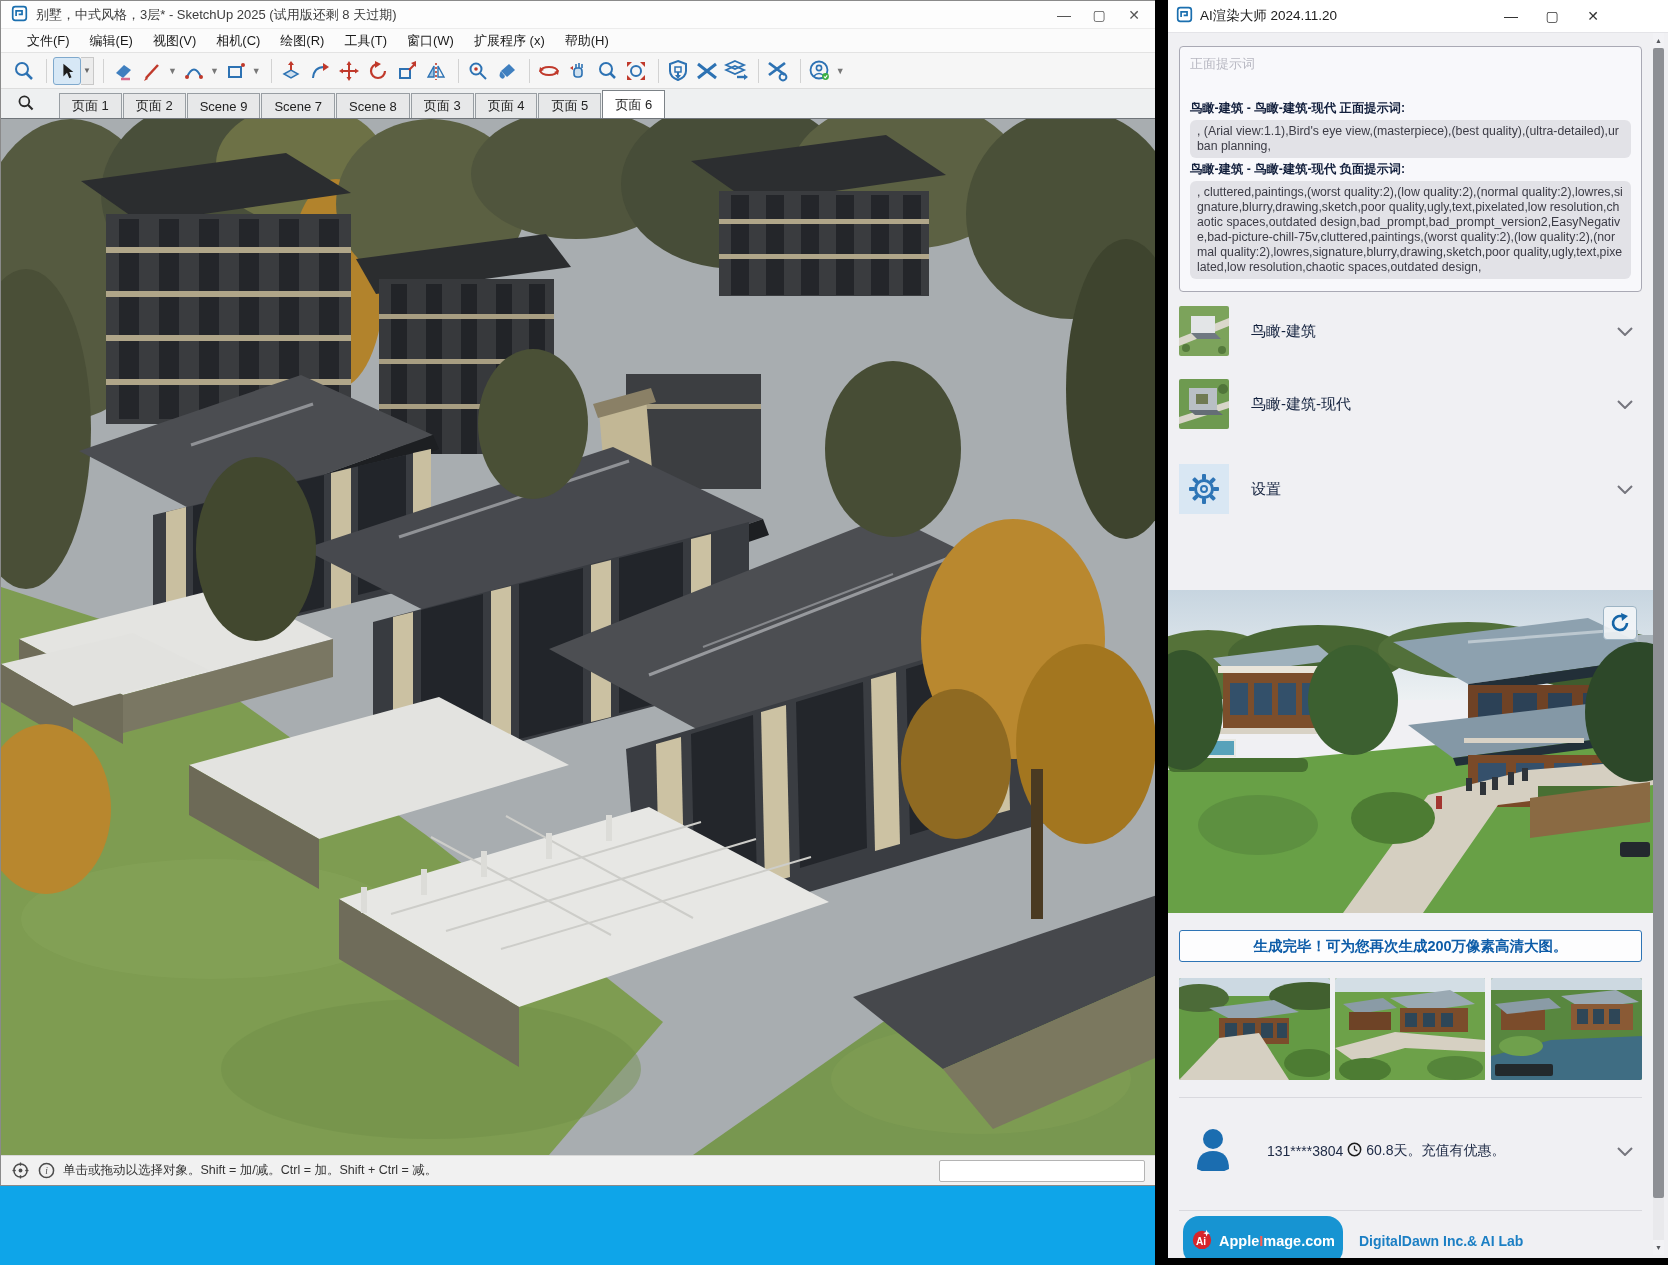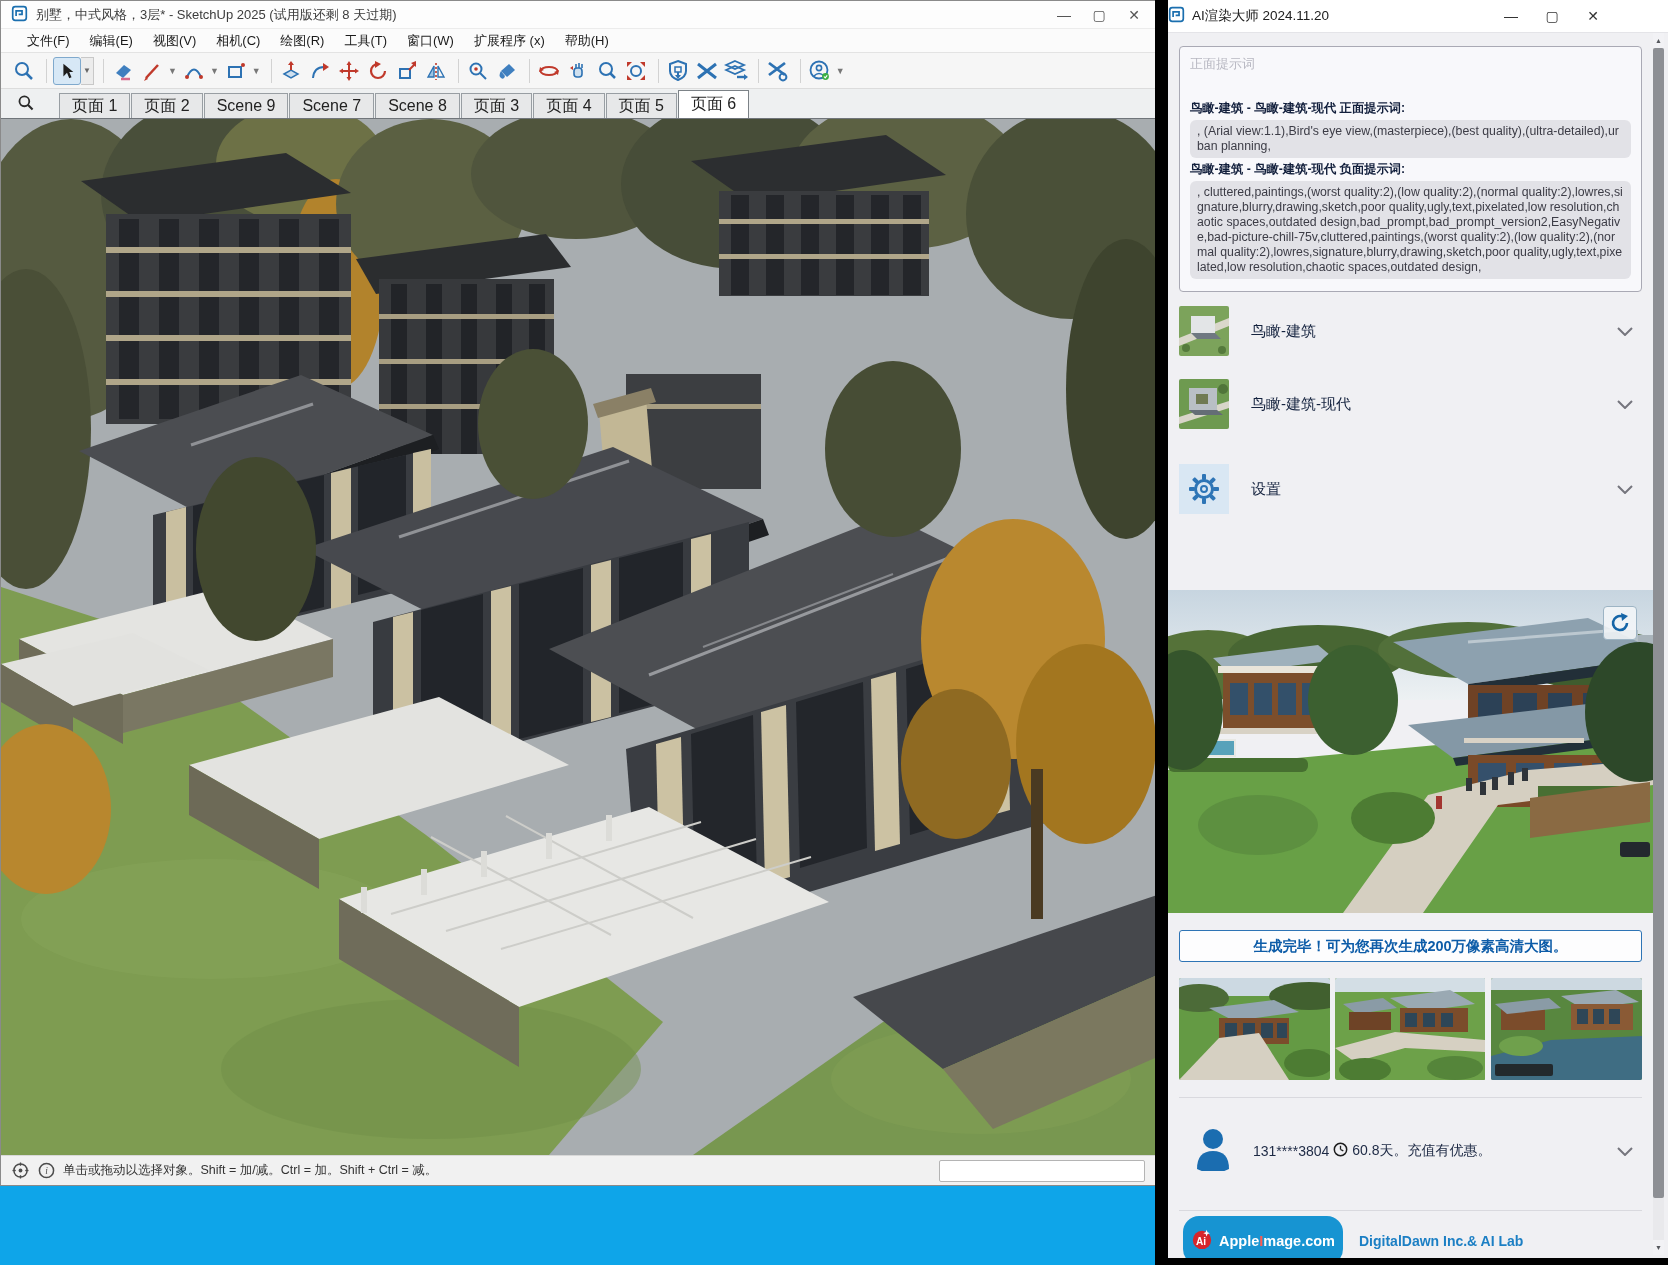--- a/index.html
+++ b/index.html
@@ -15,51 +15,51 @@
   .su-toolbar{position:absolute;left:0;top:52px;width:100%;height:36px;background:#f6f6f6;border-bottom:1px solid #dcdcdc;display:flex;align-items:center;padding-left:10px}
   .ticon{width:26px;height:26px;display:flex;align-items:center;justify-content:center;margin-right:3px;flex:none}
   .tsep{width:1px;height:24px;background:#d2d2d2;margin:0 6px;flex:none}
   .tgrip{width:5px;height:24px;border-left:2px dotted #c3c3c3;margin:0 5px;flex:none}
   .tdrop{font-size:9px;color:#777;margin-right:4px}
   .selwrap{display:flex;align-items:center;margin-right:3px}
   .selbox{width:28px;height:28px;background:#d7e8f6;border:1px solid #7fa9cd;border-radius:3px;display:flex;align-items:center;justify-content:center}
   .seldrop{width:13px;height:28px;background:#ececec;border:1px solid #c8c8c8;border-left:none;display:flex;align-items:center;justify-content:center;font-size:8px;color:#666}
   .su-tabs{position:absolute;left:0;top:88px;width:100%;height:30px;background:#eef0f1;border-bottom:1px solid #70757a;display:flex;align-items:flex-end;padding-left:10px}
   .tabsearch{width:30px;height:30px;display:flex;align-items:center;justify-content:center;margin-right:18px}
-  .tab{height:25px;padding:0 12px;display:flex;align-items:center;background:#e7e8e9;border:1px solid #989ea3;border-bottom:none;font-size:16px;color:#222;margin-right:1px}
+  .tab{height:25px;padding:0 12px;display:flex;align-items:center;background:#e7e8e9;border:1px solid #989ea3;border-bottom:none;font-size:13px;color:#222;margin-right:1px}
   .tab.active{background:#fff;height:28px;border-color:#7c8287}
   .su-viewport{position:absolute;left:0;top:118px;width:100%;height:1036px;overflow:hidden;background:#a8adb0}
   .su-status{position:absolute;left:0;top:1154px;width:100%;height:30px;background:#f1f1f1;border-top:1px solid #d8d8d8;display:flex;align-items:center;gap:8px;padding:0 10px;font-size:12.5px;color:#333}
   .stat-ic{width:18px;height:18px;flex:none;display:flex;align-items:center;justify-content:center}
   .meas{position:absolute;left:938px;top:4px;width:206px;height:22px;background:#fff;border:1px solid #b4b4b4;border-radius:2px}
 
   
   .ai-black{position:absolute;left:1155px;top:0;width:513px;height:1265px;background:#000}
   .ai-win{position:absolute;left:1168px;top:0;width:500px;height:1258px;background:#f0f0f3;overflow:hidden}
-  .ai-title{position:absolute;left:0;top:0;width:100%;height:33px;background:#fff;border-bottom:1px solid #e4e4e8;display:flex;align-items:center;gap:7px;font-size:13.5px;color:#202020}
+  .ai-title{position:absolute;left:0;top:0;width:100%;height:33px;background:#fff;border-bottom:1px solid #e4e4e8;display:flex;align-items:center;gap:7px;padding-left:8px;font-size:13.5px;color:#202020}
   .ai-winbtn{position:absolute;top:2px;width:30px;height:28px;display:flex;align-items:center;justify-content:center;color:#333;font-size:14px}
   .ai-body{position:absolute;left:0;top:33px;width:100%;height:1225px}
   .panel{position:absolute;left:11px;top:13px;width:463px;height:246px;background:#f8f8fb;border:1px solid #a9a9b4;border-radius:4px;padding:8px 10px;overflow:hidden}
   .panel-label{font-size:13px;color:#b7b7c1}
   .ph{font-weight:bold;font-size:12.3px;color:#121f3c;margin-top:3px}
   .ph.first{margin-top:27px}
   .hl{background:#e2e2e7;border-radius:6px;padding:4px 7px;font-size:12.3px;line-height:15px;color:#3c3c46;margin:3px 0;word-break:break-all}
   .strow{position:absolute;left:11px;width:463px;height:52px;display:flex;align-items:center}
   .strow .thumb{width:50px;height:50px;border-radius:2px;overflow:hidden;flex:none}
   .strow .gearbox{width:50px;height:50px;background:#d9e7f3;display:flex;align-items:center;justify-content:center;flex:none}
   .strow .lbl{margin-left:22px;font-size:15px;font-weight:normal;color:#15233f}
   .chev{margin-left:auto;margin-right:9px;flex:none}
   .btn-outline{position:absolute;left:11px;width:463px;height:32px;background:#fdfdfe;border:1px solid #2e74b5;border-radius:3px;display:flex;align-items:center;justify-content:center;font-size:14.5px;font-weight:bold;color:#0d5ca8}
   .render{position:absolute;left:0;top:557px;width:485px;height:323px;overflow:hidden}
   .refresh-btn{position:absolute;right:16px;top:16px;width:34px;height:34px;background:rgba(244,247,249,.85);border:1px solid #9db4c4;border-radius:4px;display:flex;align-items:center;justify-content:center}
   .thumbs{position:absolute;left:11px;top:945px;width:463px;height:102px;display:flex;gap:5px}
   .thumbs .th{flex:1;overflow:hidden;border-radius:2px}
   .divline{position:absolute;left:11px;width:463px;height:1px;background:#d9d9de}
   .account{position:absolute;left:11px;top:1088px;width:463px;height:60px;display:flex;align-items:center}
-  .account .txt{margin-left:22px;font-size:14px;color:#1d2944;display:flex;align-items:center;gap:4px}
+  .account .txt{margin-left:36px;font-size:14px;color:#1d2944;display:flex;align-items:center;gap:4px}
   .footer{position:absolute;left:11px;top:1190px;width:463px;height:35px;display:flex;align-items:center}
   .pill{margin-left:4px;width:160px;height:49px;background:#1794d2;border-radius:16px;display:flex;align-items:center;justify-content:center;gap:6px;color:#fff;font-size:14.5px;font-weight:bold}
   .pill .accent{color:#ff5a50}
   .partner{margin-left:16px;font-size:14px;font-weight:bold;color:#1c7fc4}
   .sbar{position:absolute;right:4px;top:0;width:11px;height:1222px;background:#e9e9ec}
   .sbar .up,.sbar .dn{position:absolute;left:0;width:11px;height:15px;background:#f2f2f5;color:#55575c;font-size:7px;display:flex;align-items:center;justify-content:center}
   .sbar .dn{bottom:0}
   .sbar .sthumb{position:absolute;left:0;top:15px;width:11px;height:1150px;background:#8d8f94;border-radius:2px}
 </style>
 </head>

